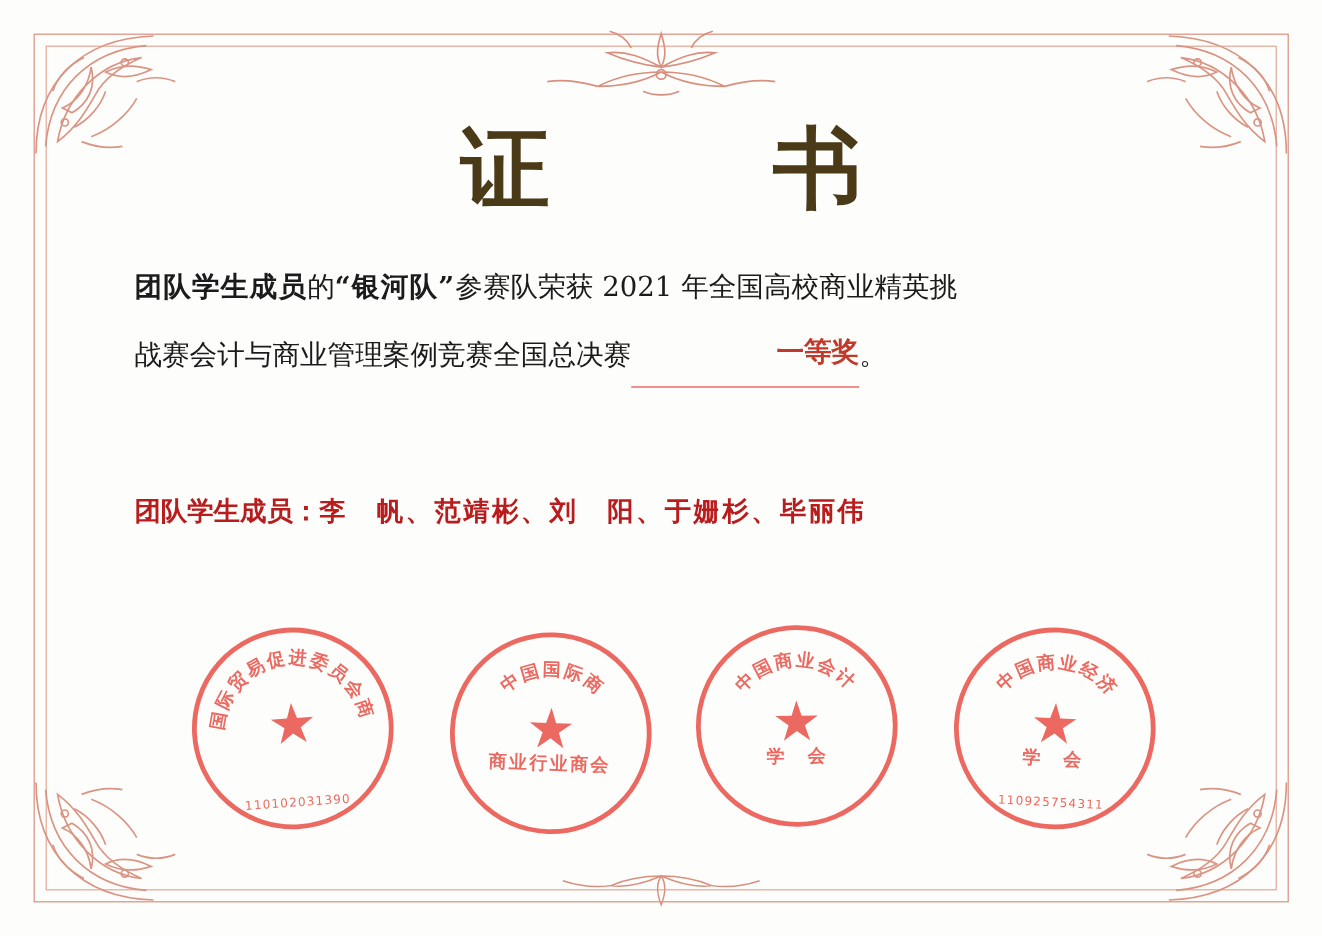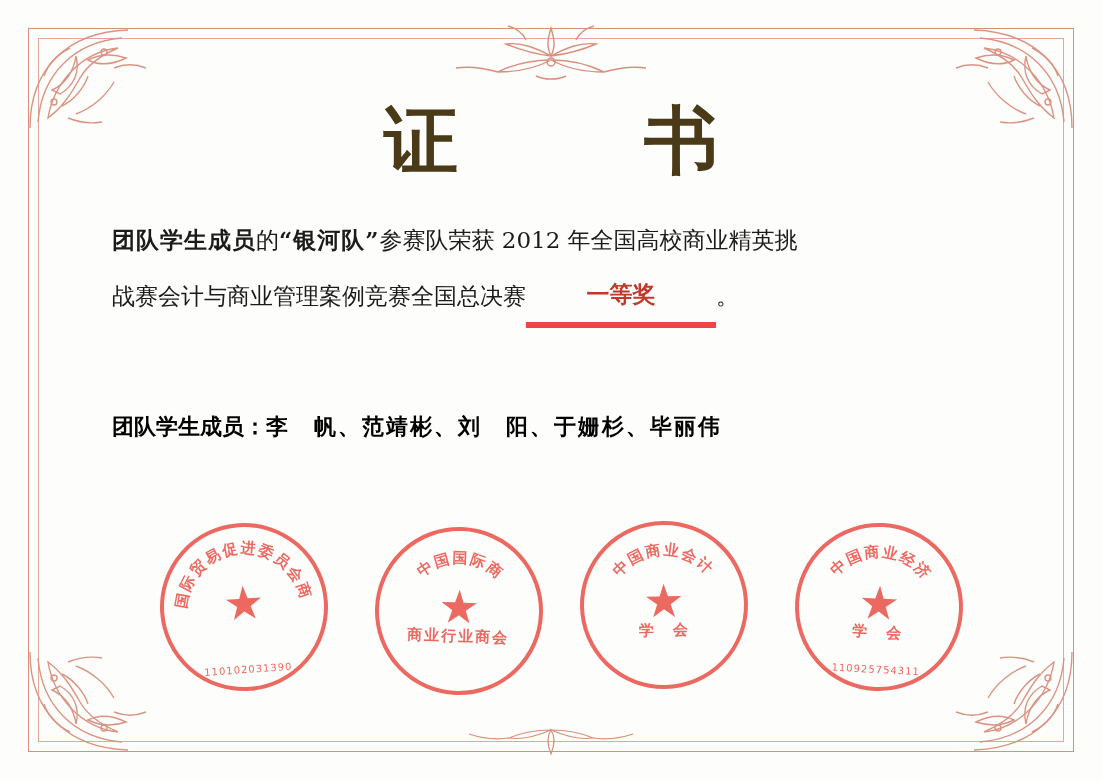--- a/index.html
+++ b/index.html
@@ -93,37 +93,37 @@
     font-family: "DejaVu Serif", "Liberation Serif", serif;
   }
   .line1, .line2 { white-space: nowrap; }
   .bold {
     font-weight: 700;
     letter-spacing: 1px;
   }
   .award-blank {
     display: inline-block;
     min-width: 190px;
-    text-align: center;
-    border-bottom: 6px solid #ef4444;
+    text-align: right;
+    border-bottom: 1px solid #ef4444;
     font-weight: 700;
     color: #c0392b;
     font-size: 23px;
     position: relative;
     top: -2px;
   }
 
   
   .members {
     position: absolute;
     left: 112px;
     top: 402px;
     font-size: 22px;
     line-height: 48px;
-    color: #000000;
+    color: #b91c1c;
     font-family: "DejaVu Serif", "Liberation Serif", serif;
   }
   .members .label { font-weight: 700; }
   .members .value { font-weight: 700; letter-spacing: 2px; }
 
   
   .seals {
     position: absolute;
     left: 150px;
     top: 515px;
@@ -325,21 +325,21 @@
         <path d="M58 26 C44 24 30 26 18 30"></path>
         <path d="M142 26 C156 24 170 26 182 30"></path>
       </g>
     </svg>
   </div>
 
   <div class="title">证　书</div>
 
   <div class="body-block">
     <div class="line1">
-      <span class="bold">团队学生成员</span><span>的</span><span class="bold">“银河队”</span><span>参赛队荣获 2012 年全国高校商业精英挑</span>
+      <span class="bold">团队学生成员</span><span>的</span><span class="bold">“银河队”</span><span>参赛队荣获 2021 年全国高校商业精英挑</span>
     </div>
     <div class="line2">
       <span>战赛会计与商业管理案例竞赛全国总决赛</span><span class="award-blank">一等奖</span><span>。</span>
     </div>
   </div>
 
   <div class="members">
     <div>
       <span class="label">团队学生成员：</span><span class="value">李　帆、范靖彬、刘　阳、于姗杉、毕丽伟</span>
     </div>

